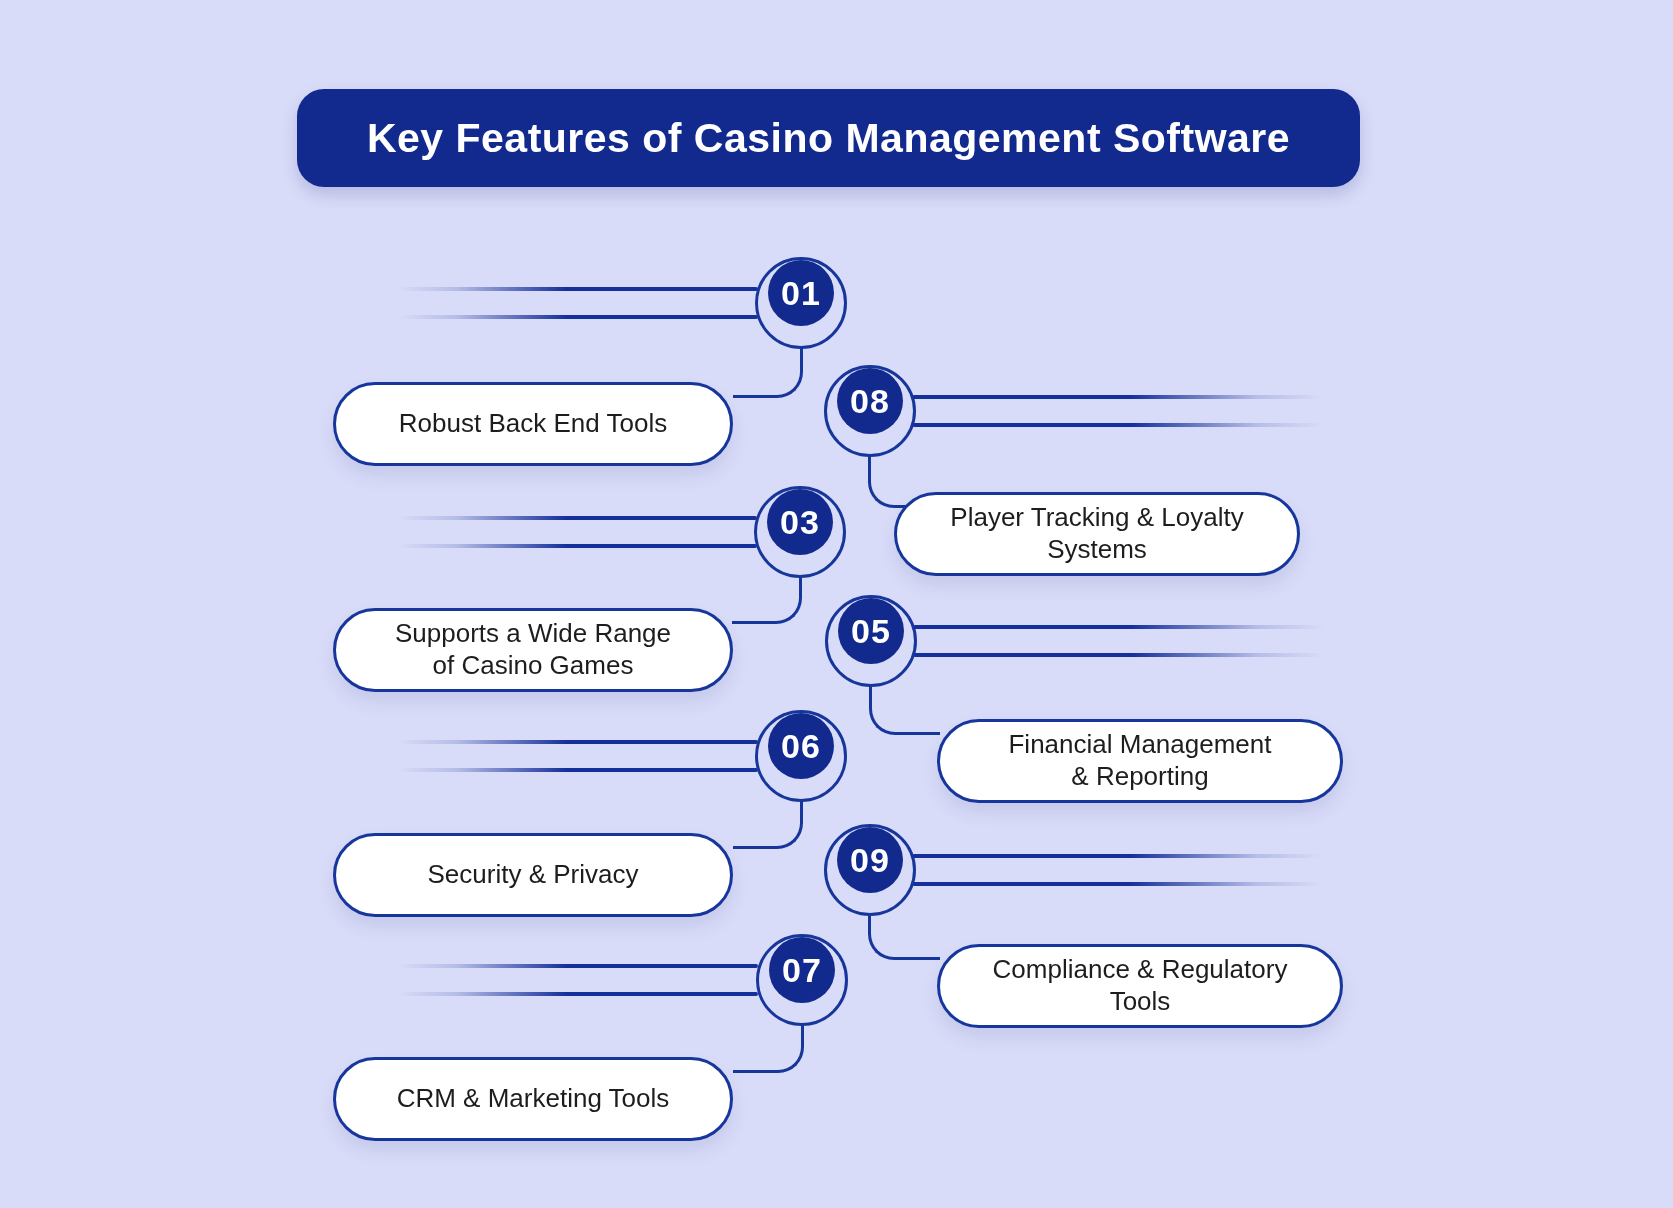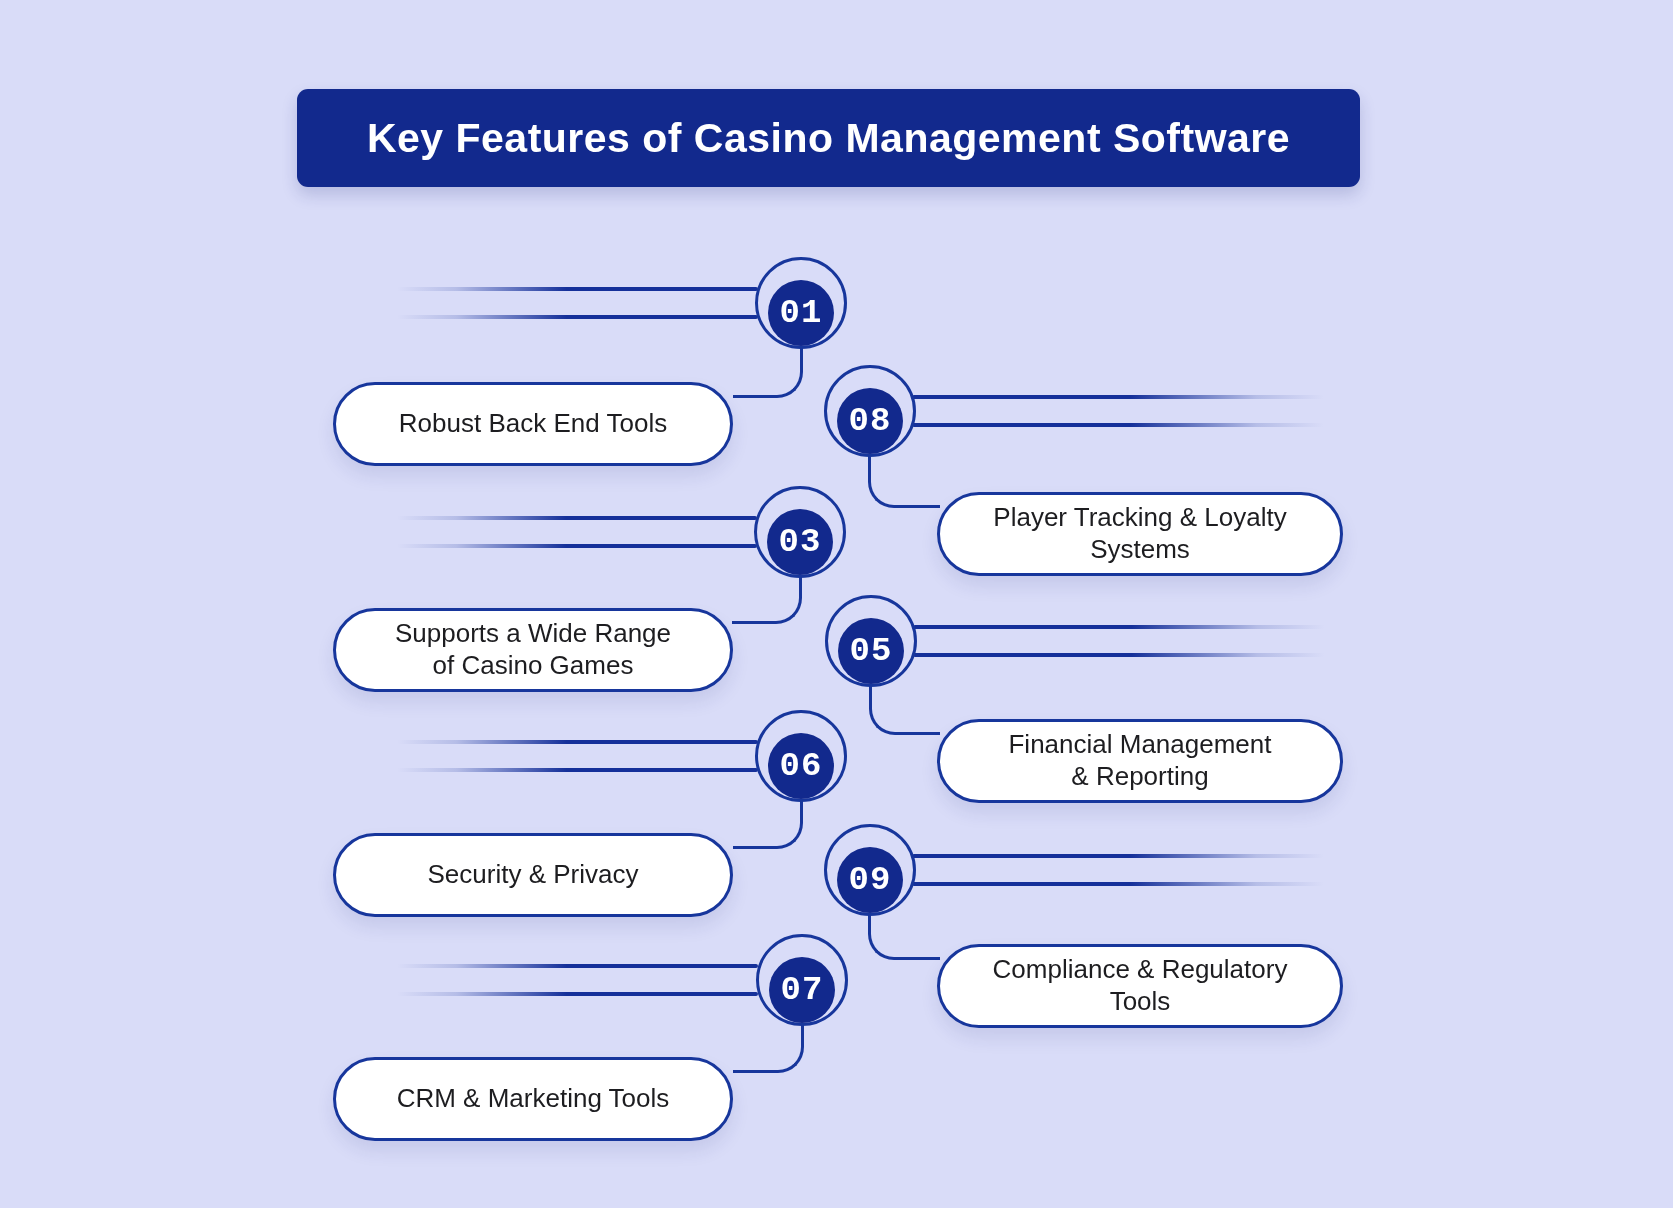--- a/index.html
+++ b/index.html
@@ -14,21 +14,21 @@
   html,body{width:1673px;height:1208px;}
   body{
     background:var(--bg);
     font-family:"Liberation Sans", sans-serif;
     overflow:hidden;
   }
   .canvas{position:relative;width:1673px;height:1208px;background:var(--bg);}
 
   .title-bar{
     position:absolute;left:297px;top:89px;width:1063px;height:98px;
-    background:var(--fill);border-radius:11px;
+    background:var(--fill);border-radius:27px;
     display:flex;align-items:center;justify-content:center;
     box-shadow:0 8px 16px rgba(27,38,120,0.18);
   }
   .title-bar span{
     color:#fff;font-size:41px;font-weight:700;letter-spacing:0.5px;white-space:nowrap;
   }
 
   .line{position:absolute;height:4px;border-radius:2px;}
   .line.dir-left{
     background:linear-gradient(to right, rgba(21,48,154,0) 2%, rgba(21,48,154,0.18) 18%, var(--line) 48%);
@@ -60,23 +60,22 @@
     margin-top:28px;
   }
   .capsule span{
     color:var(--text-dark);font-size:26px;line-height:1.22;
     text-align:center;white-space:pre-line;
   }
 
   .ring{
     position:absolute;width:92px;height:92px;border-radius:50%;
     background:var(--bg);border:3px solid var(--stroke);
-    display:flex;align-items:flex-end;justify-content:center;
+    display:flex;align-items:flex-start;justify-content:center;
     z-index:3;
-    font-family:Liberation Mono, monospace;
   }
   .badge{
     width:66px;height:66px;border-radius:50%;
     background:var(--fill);
     display:flex;align-items:center;justify-content:center;
   }
   .badge span{color:#ffffff;font-size:34px;font-weight:600;letter-spacing:1px;}
 </style>
 </head>
 <body>
@@ -98,21 +97,21 @@
       <div class="badge">
         <span>01</span>
       </div>
     </div>
   </div>
 
   <div>
     <div class="line dir-right" style="left:912px;top:395px;width:420px"></div>
     <div class="line dir-right" style="left:912px;top:423px;width:420px"></div>
     <div class="connector dir-right" style="left:868px;top:411px;width:72px;height:97px"></div>
-    <div class="capsule" style="left:937px;top:464px;width:406px">
+    <div class="capsule" style="left:894px;top:464px;width:406px">
       <span>Player Tracking &amp; Loyalty
 Systems</span>
     </div>
     <div class="ring" style="left:824px;top:365px">
       <div class="badge">
         <span>08</span>
       </div>
     </div>
   </div>
 

